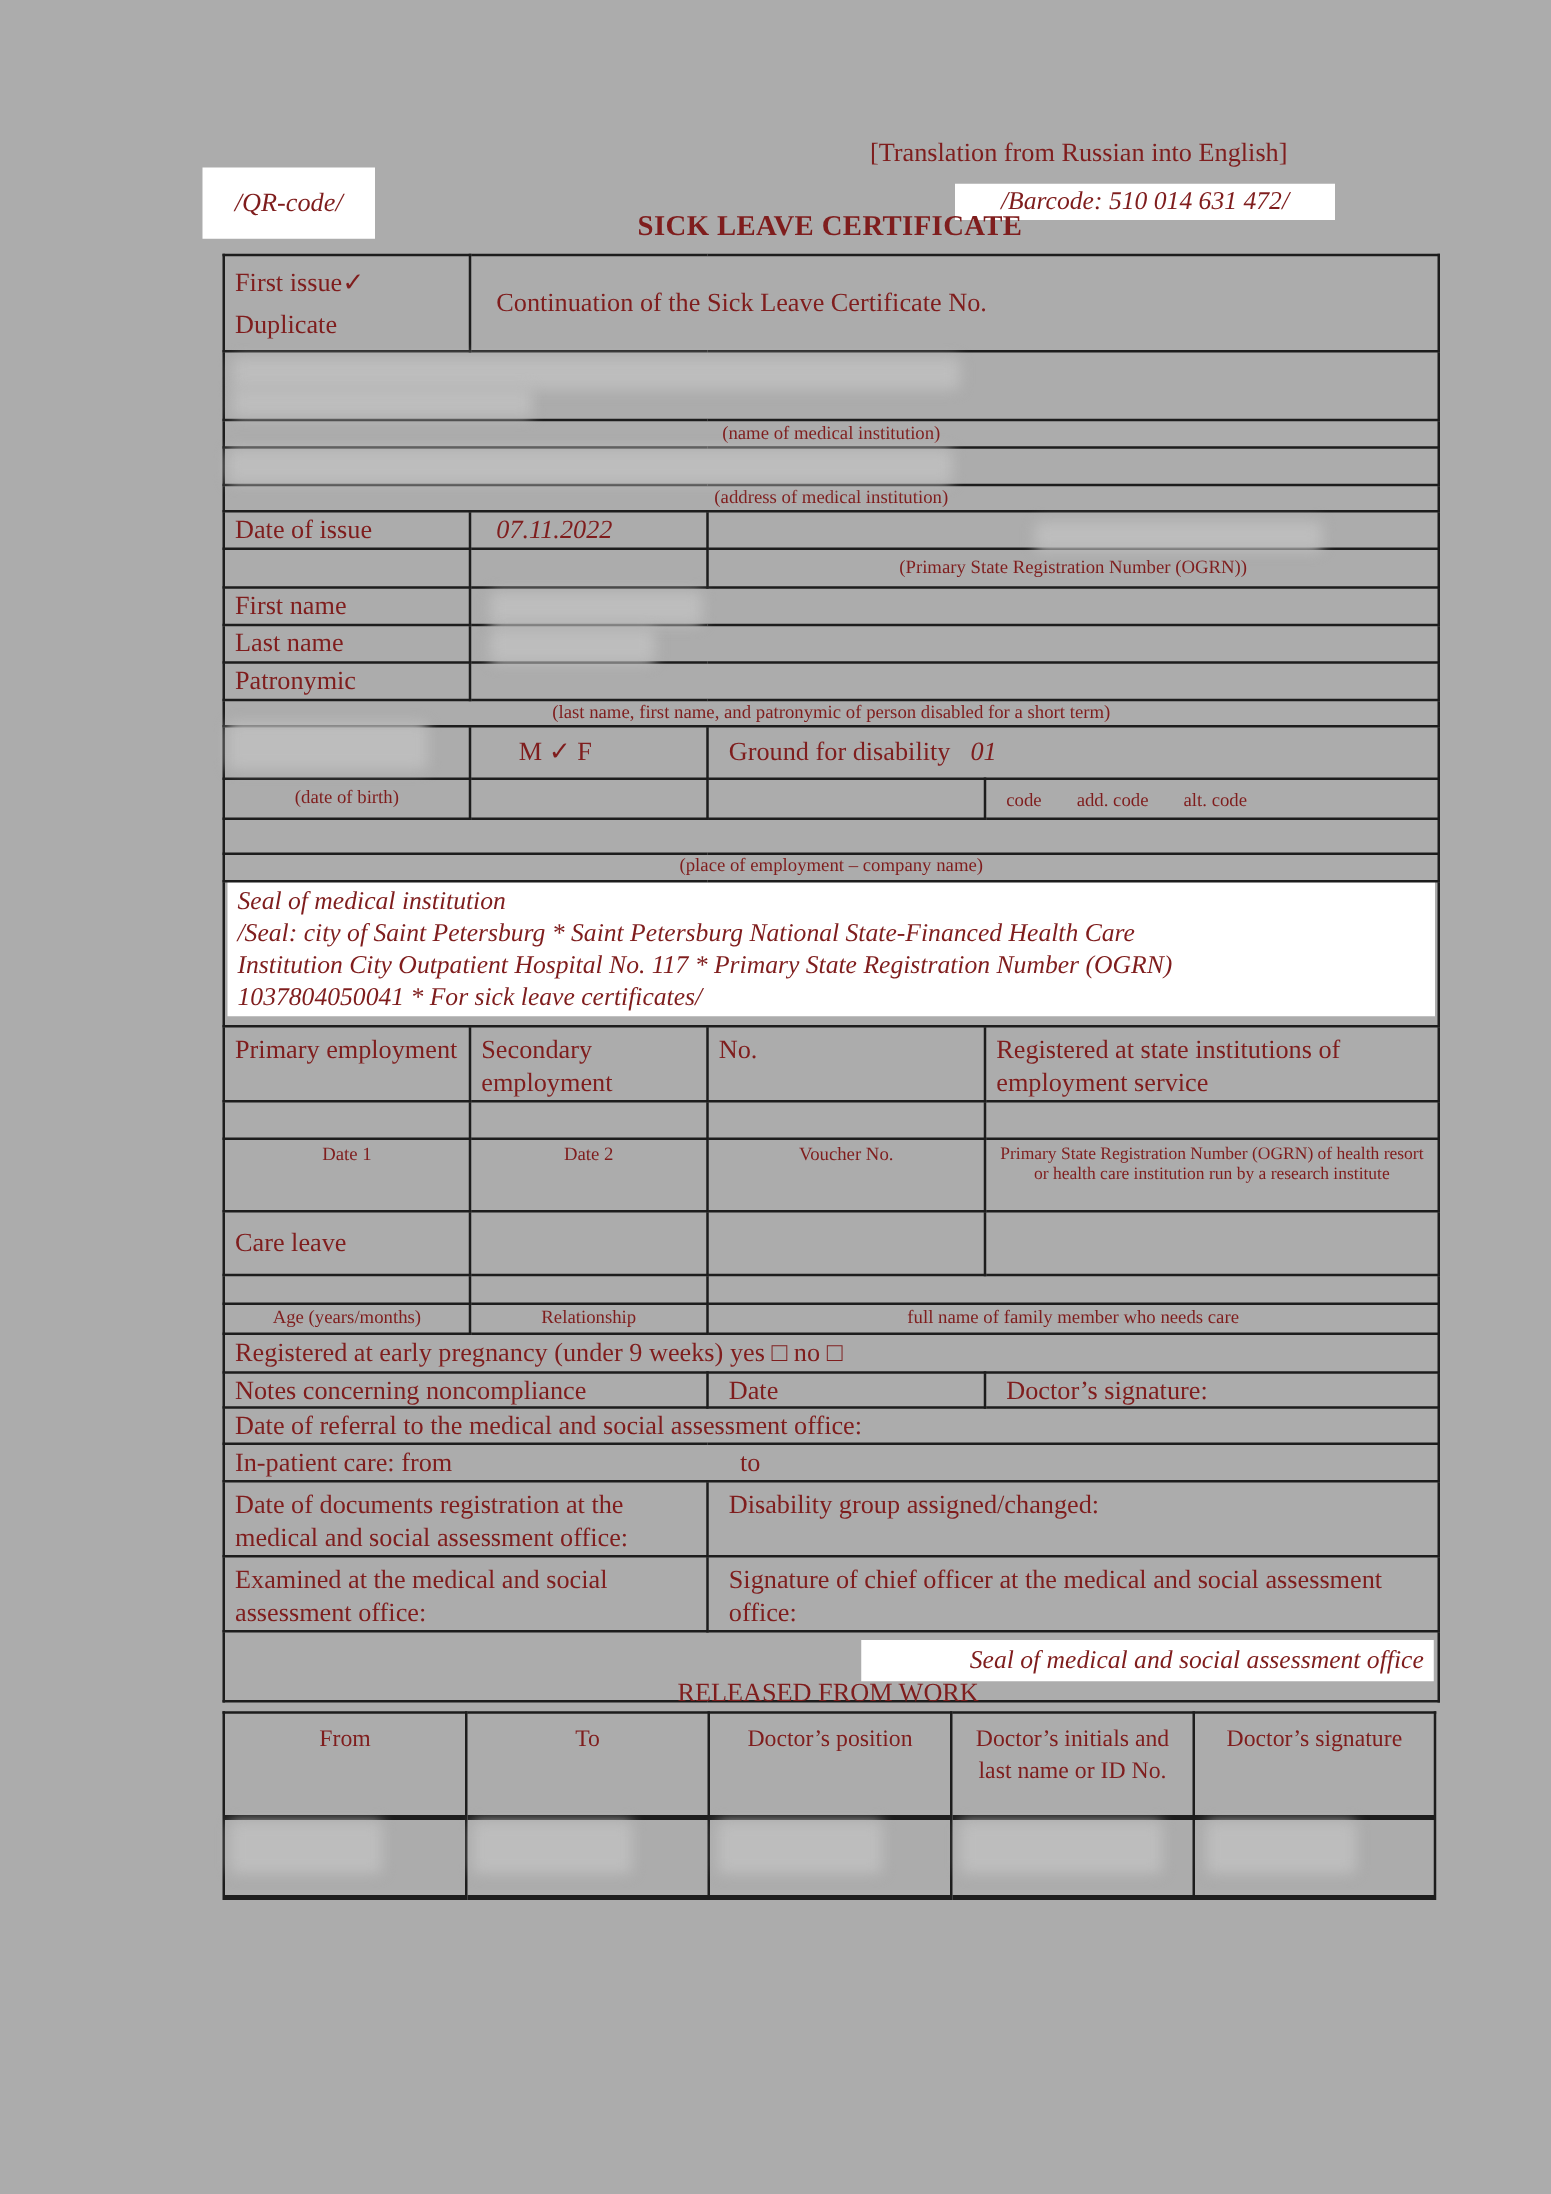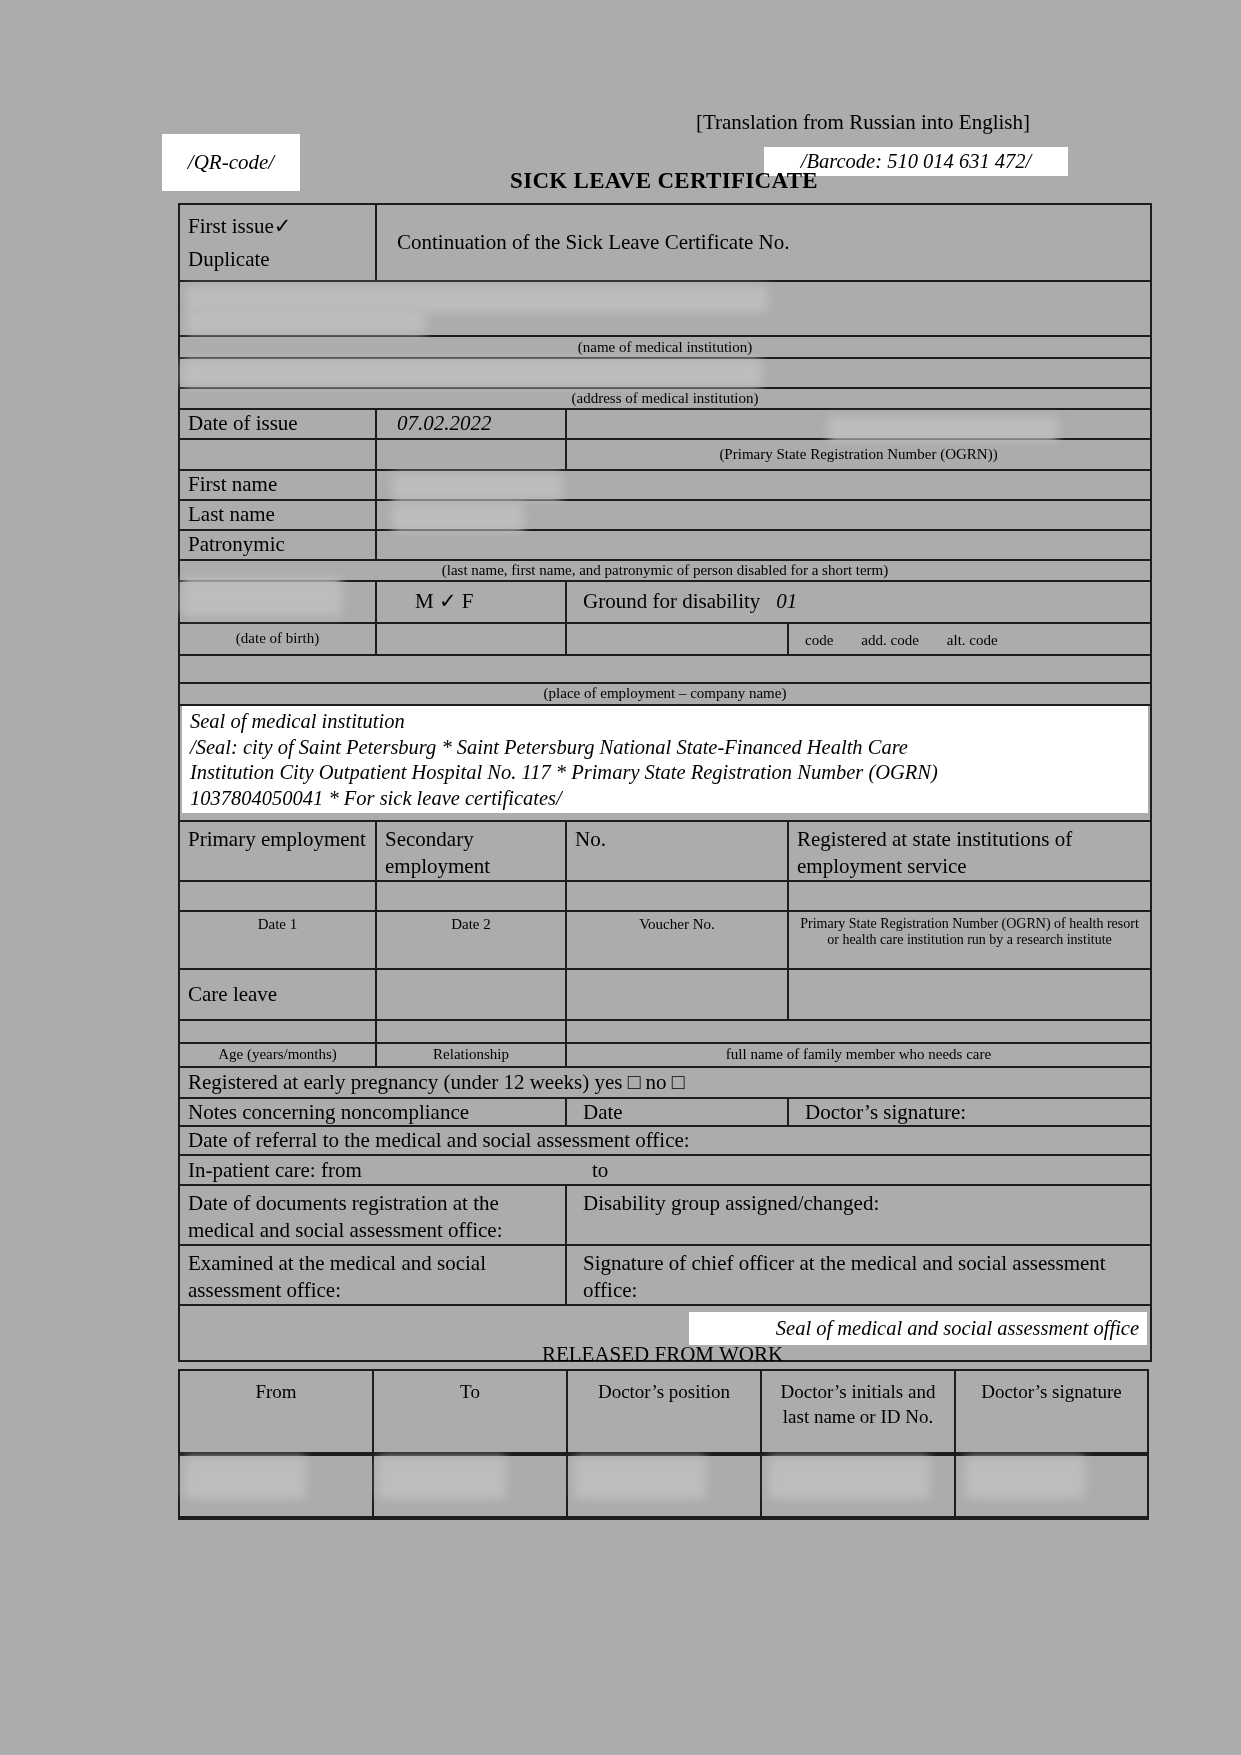--- a/index.html
+++ b/index.html
@@ -1,18 +1,18 @@
 <!DOCTYPE html>
 <html><head>
 <meta charset="utf-8">
 <style>
   html,body { margin:0; padding:0; }
   .page {
     position:relative; width:1241px; height:1755px;
-    background:#acacac; color:#000000;
+    background:#acacac; color:#7f1d1d;
     font-family:"Liberation Serif", serif;
     overflow:hidden;
   }
   .trans-note { position:absolute; top:110px; left:0; width:1030px; text-align:right; font-size:21px; }
   .qr-box { position:absolute; left:162px; top:134px; width:138px; height:57px; background:#ffffff;
             display:flex; align-items:center; justify-content:center; font-style:italic; font-size:21px; }
   .bc-box { position:absolute; left:764px; top:147px; width:304px; height:29px; background:#ffffff;
             display:flex; align-items:center; justify-content:center; font-style:italic; font-size:20.5px; white-space:nowrap; }
   .doc-title { position:absolute; left:178px; top:168px; width:972px; text-align:center;
                font-weight:bold; font-size:23px; letter-spacing:0.3px; }
@@ -92,21 +92,21 @@
 
     <tr style="height:30px">
       <td colspan="4"></td>
     </tr>
     <tr style="height:20px">
       <td colspan="4" class="c">(address of medical institution)</td>
     </tr>
 
     <tr style="height:30px">
       <td>Date of issue</td>
-      <td class="it p20">07.02.2022</td>
+      <td class="it p20">07.11.2022</td>
       <td colspan="2"></td>
     </tr>
     <tr style="height:31px">
       <td></td>
       <td></td>
       <td colspan="2" class="c">(Primary State Registration Number (OGRN))</td>
     </tr>
 
     <tr style="height:30px">
       <td>First name</td>
@@ -188,21 +188,21 @@
       <td></td>
       <td colspan="2"></td>
     </tr>
     <tr style="height:24px">
       <td class="c">Age (years/months)</td>
       <td class="c">Relationship</td>
       <td colspan="2" class="c">full name of family member who needs care</td>
     </tr>
 
     <tr style="height:31px">
-      <td colspan="4">Registered at early pregnancy (under 12 weeks) yes □ no □</td>
+      <td colspan="4">Registered at early pregnancy (under 9 weeks) yes □ no □</td>
     </tr>
 
     <tr style="height:25px">
       <td colspan="2">Notes concerning noncompliance</td>
       <td class="p16">Date</td>
       <td class="p16">Doctor’s signature:</td>
     </tr>
 
     <tr style="height:29px">
       <td colspan="4">Date of referral to the medical and social assessment office:</td>

